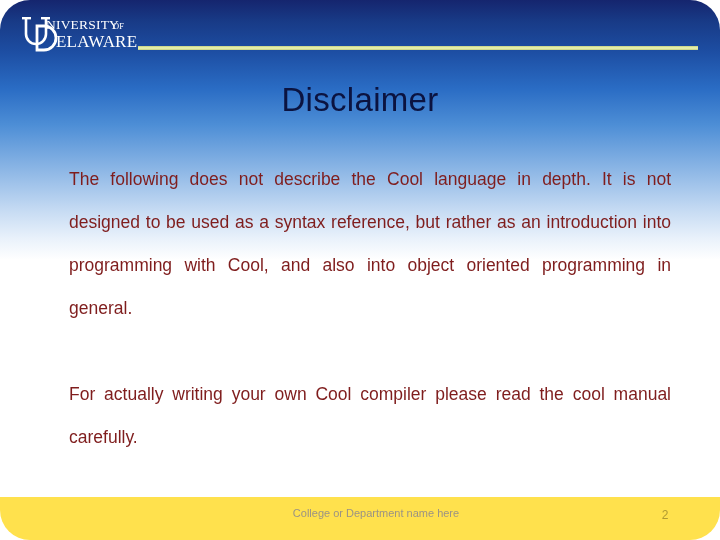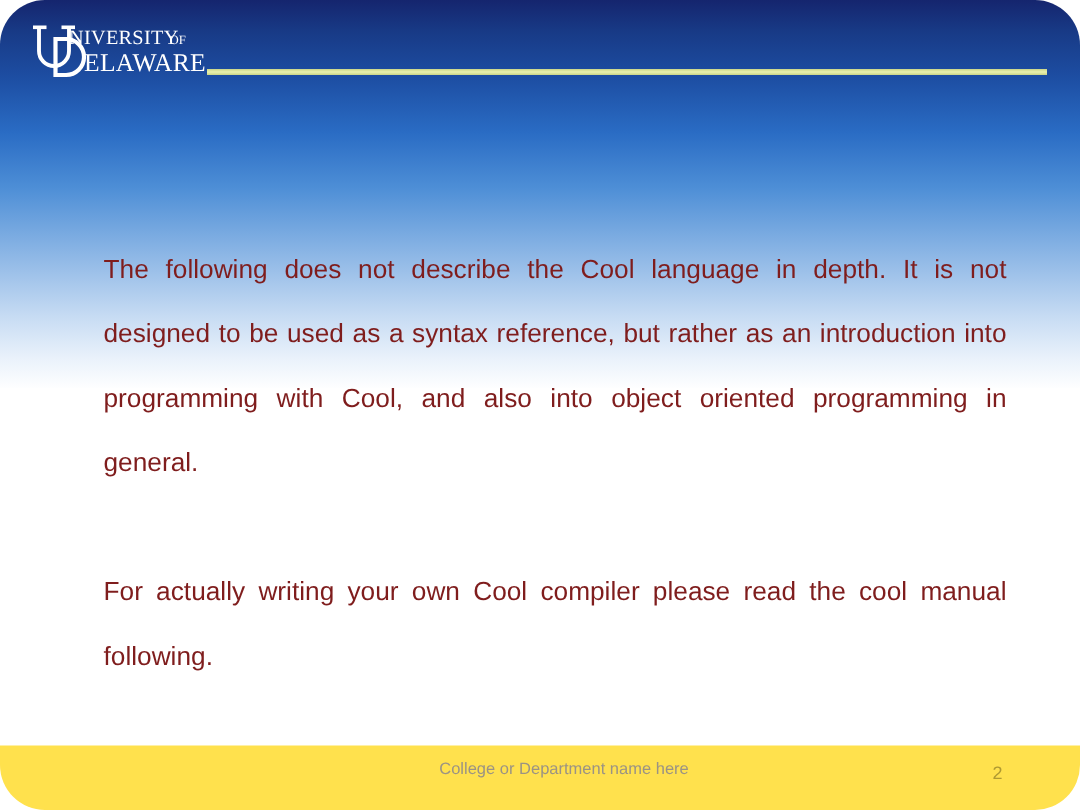--- a/index.html
+++ b/index.html
@@ -158,23 +158,24 @@
 
       <text x="26" y="17" font-family="'Liberation Serif', serif" font-size="13.5" fill="#ffffff" letter-spacing="0.2">NIVERSITY</text>
       <text x="93" y="17" font-family="'Liberation Serif', serif" font-size="8.5" fill="#ffffff">OF</text>
 
       <text x="36" y="35" font-family="'Liberation Serif', serif" font-size="17" fill="#ffffff" letter-spacing="0.2">ELAWARE</text>
     </svg>
   </div>
 
   <div class="header-rule"></div>
 
+  <div class="title">Disclaimer</div>
 
   <div class="body-block">
     <p class="para">The following does not describe the Cool language in depth.  It is not designed to be used as a syntax reference, but rather as an introduction into programming with Cool, and also into object oriented programming in general.</p>
-    <p class="para">For actually writing your own Cool compiler please read the cool manual following.</p>
+    <p class="para">For actually writing your own Cool compiler please read the cool manual carefully.</p>
   </div>
 
   <div class="footer-bar"></div>
   <div class="footer-text">College or Department name here</div>
   <div class="page-number">2</div>
 
 </div>
 
 </body></html>

